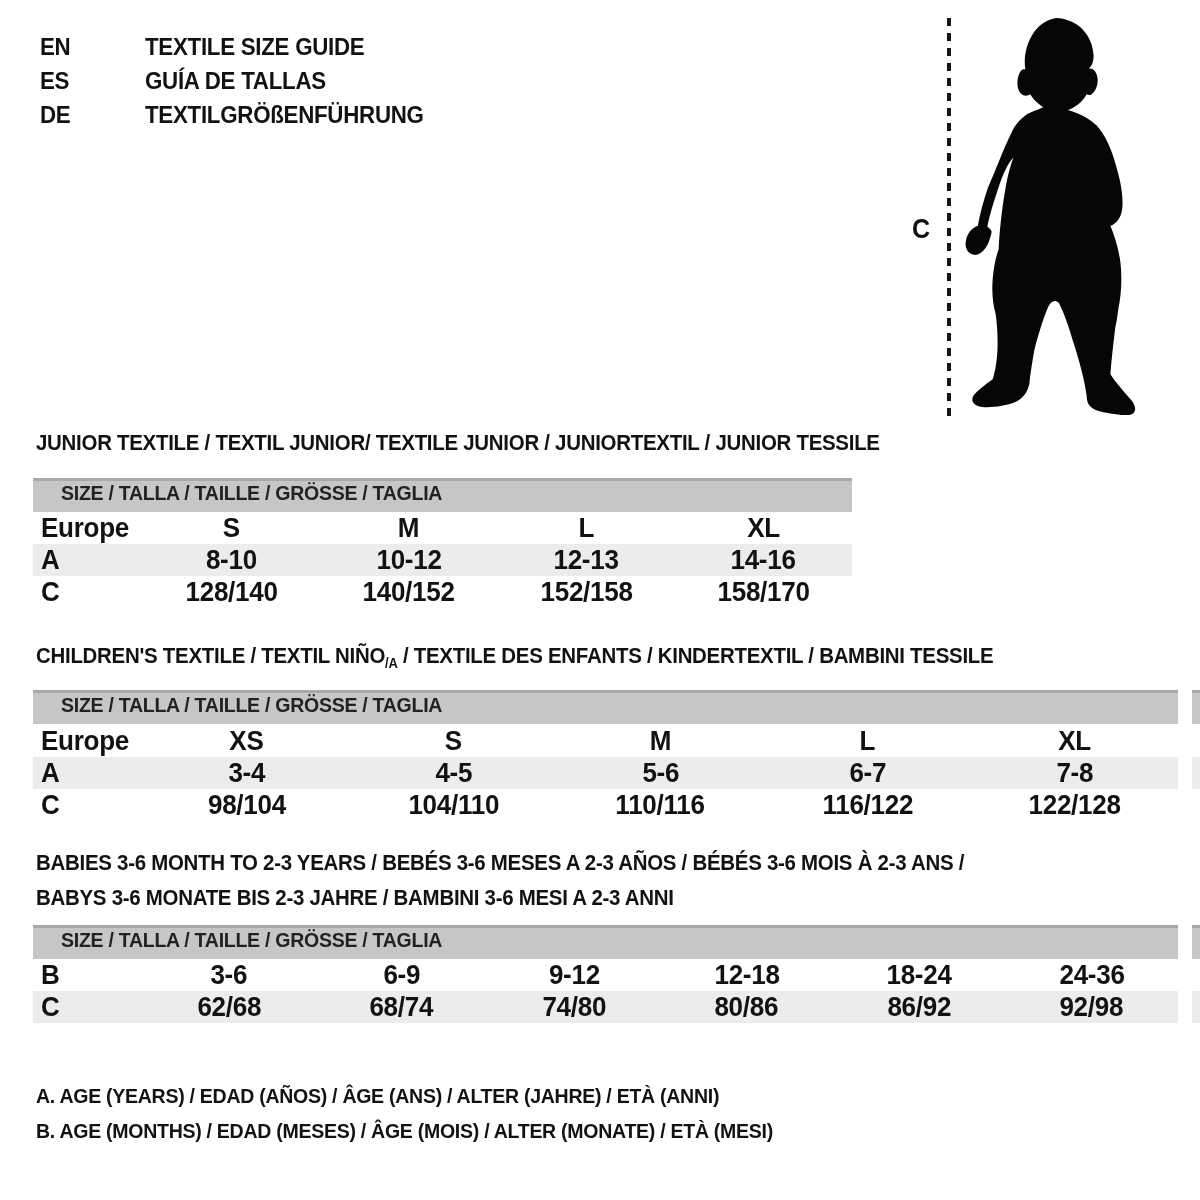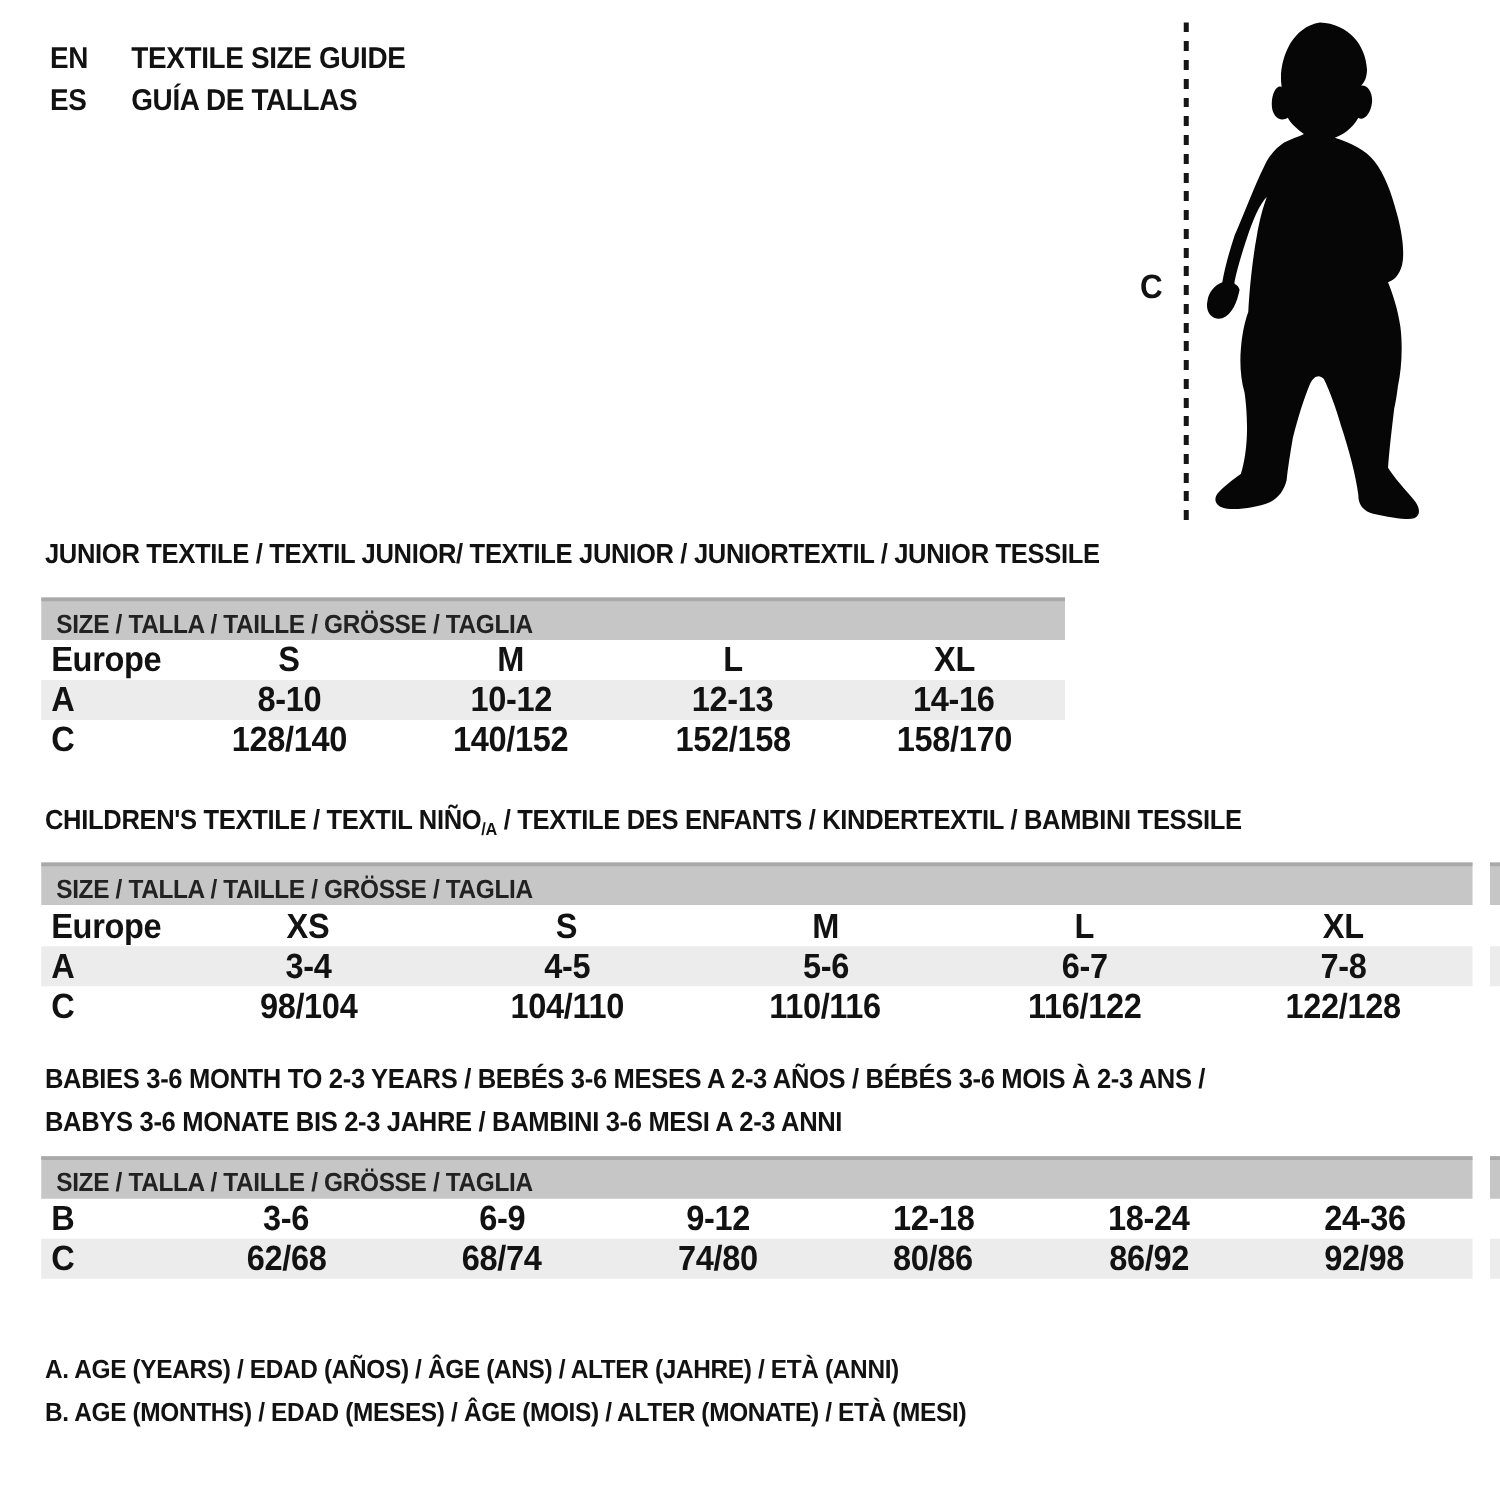--- a/index.html
+++ b/index.html
@@ -7,37 +7,37 @@
     position:relative;width:1200px;height:1200px;background:#ffffff;overflow:hidden;
     font-family:"Liberation Sans",sans-serif;font-weight:700;color:#121212;
     -webkit-font-smoothing:antialiased;
   }
   
   .cond{display:inline-block;transform:scaleX(0.93);transform-origin:0 50%;white-space:nowrap;letter-spacing:-0.3px;}
   .cond-c{display:inline-block;transform:scaleX(0.93);transform-origin:50% 50%;white-space:nowrap;letter-spacing:-0.3px;}
 
   
   .langs{position:absolute;left:40px;top:30px;}
-  .lang-row{display:flex;font-size:24px;line-height:34px;}
+  .lang-row{display:flex;font-size:24px;line-height:34px;gap:40px;}
   .lang-code{width:65px;flex:0 0 65px;}
 
   
   .dash-line{position:absolute;left:947px;top:18px;width:4px;height:400px;
     background:repeating-linear-gradient(to bottom,#151515 0 8px,transparent 8px 15px);}
   .fig-label{position:absolute;left:912px;top:214px;font-size:27px;}
   .baby{position:absolute;left:962px;top:10px;}
 
   
   .sec-title{position:absolute;left:36px;font-size:22px;white-space:nowrap;}
   .sub{font-size:14px;vertical-align:-5px;}
 
   
   .tbl{position:absolute;left:33px;}
   .size-bar{height:34px;background:#c6c6c6;border-top:3px solid #a9a9a9;box-sizing:border-box;
-    display:flex;align-items:flex-end;padding-left:12px;font-size:21px;color:#222;}
+    display:flex;align-items:flex-start;padding-left:28px;font-size:21px;color:#222;}
   .t-row{display:grid;height:32px;align-items:center;font-size:28px;}
   .cols4{grid-template-columns:110px repeat(4,1fr);}
   .cols5{grid-template-columns:110px repeat(5,1fr);}
   .cols6{grid-template-columns:110px repeat(6,1fr);}
   .lab{padding-left:8px;text-align:left;}
   .val{text-align:center;}
   .shade{background:#ececec;}
   .h33{height:33px;}
 
   
@@ -54,20 +54,24 @@
 <div class="page">
 
   <div class="langs">
     <div class="lang-row">
       <span class="lang-code cond">EN</span>
       <span class="cond">TEXTILE SIZE GUIDE</span>
     </div>
     <div class="lang-row">
       <span class="lang-code cond">ES</span>
       <span class="cond">GUÍA DE TALLAS</span>
+    </div>
+    <div class="lang-row">
+      <span class="lang-code cond">DE</span>
+      <span class="cond">TEXTILGRÖßENFÜHRUNG</span>
     </div>
   </div>
 
   <div class="dash-line"></div>
   <div class="fig-label cond">C</div>
   <svg class="baby" width="188" height="408" viewBox="0 0 190 408" xmlns="http://www.w3.org/2000/svg">
     <path fill="#060606" d="
       M95,6
       C118,7 132,24 133,44
       C133,50 131,55 128,57

